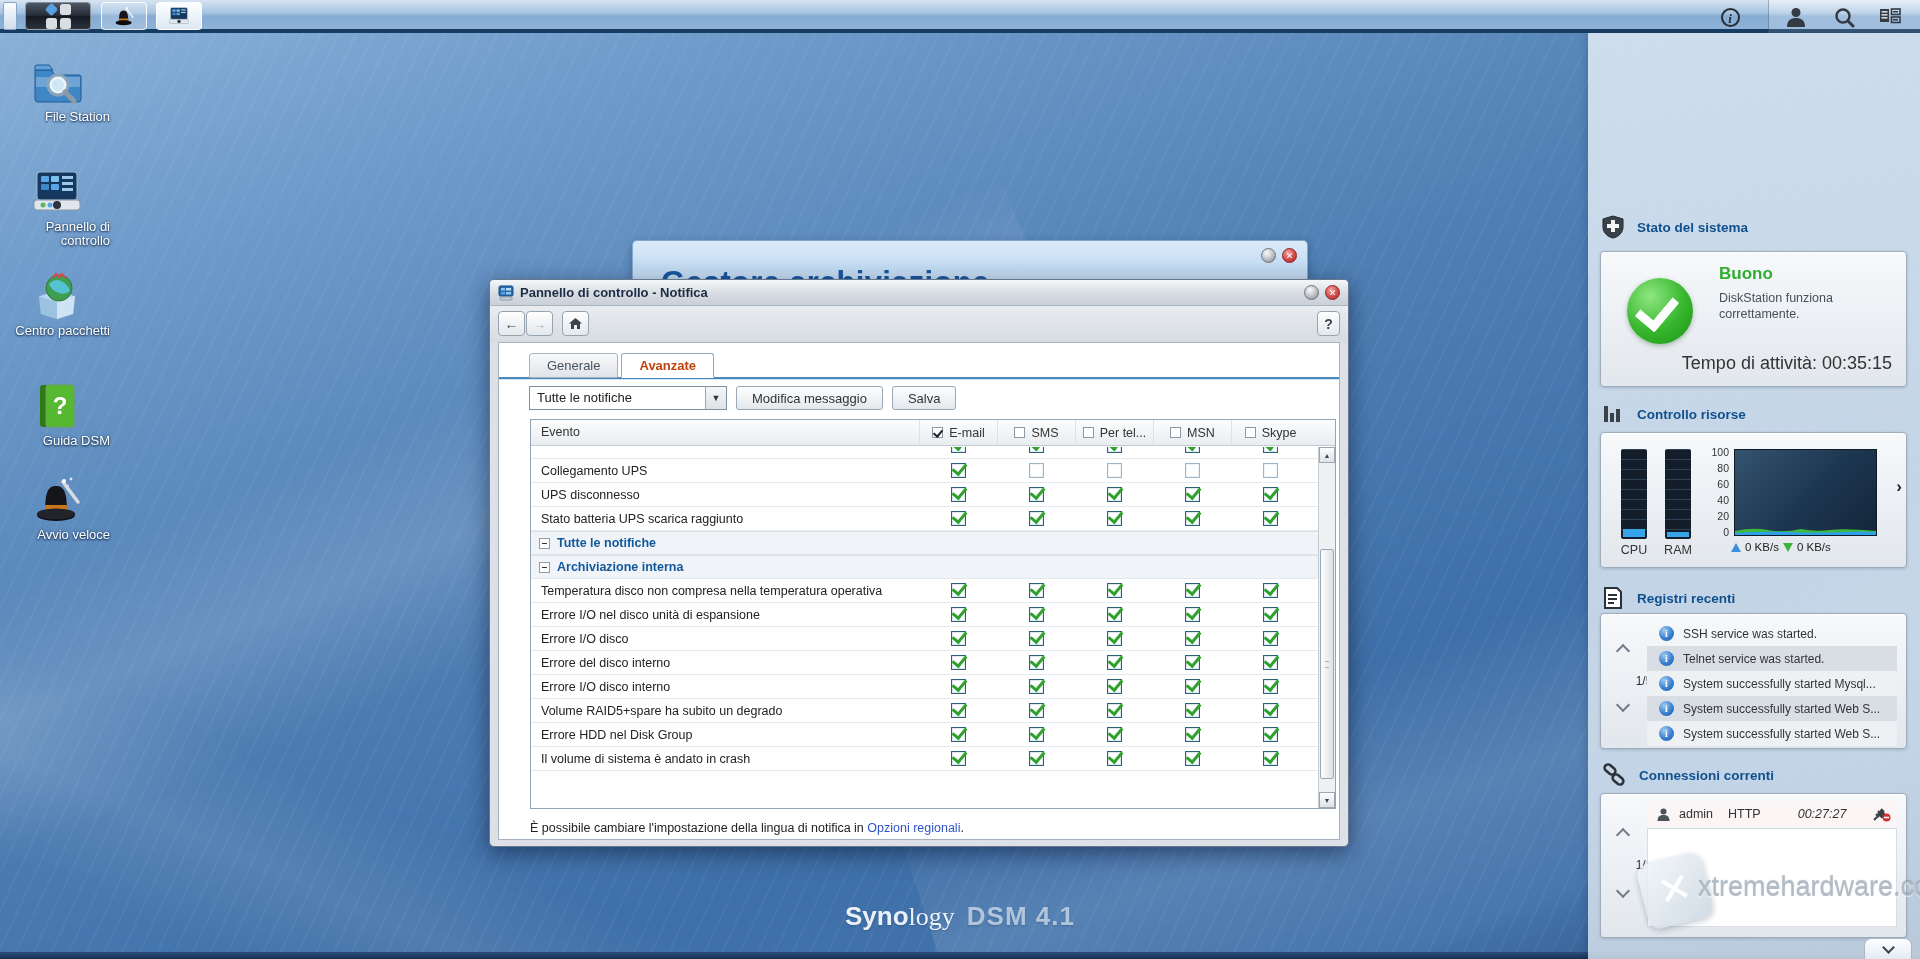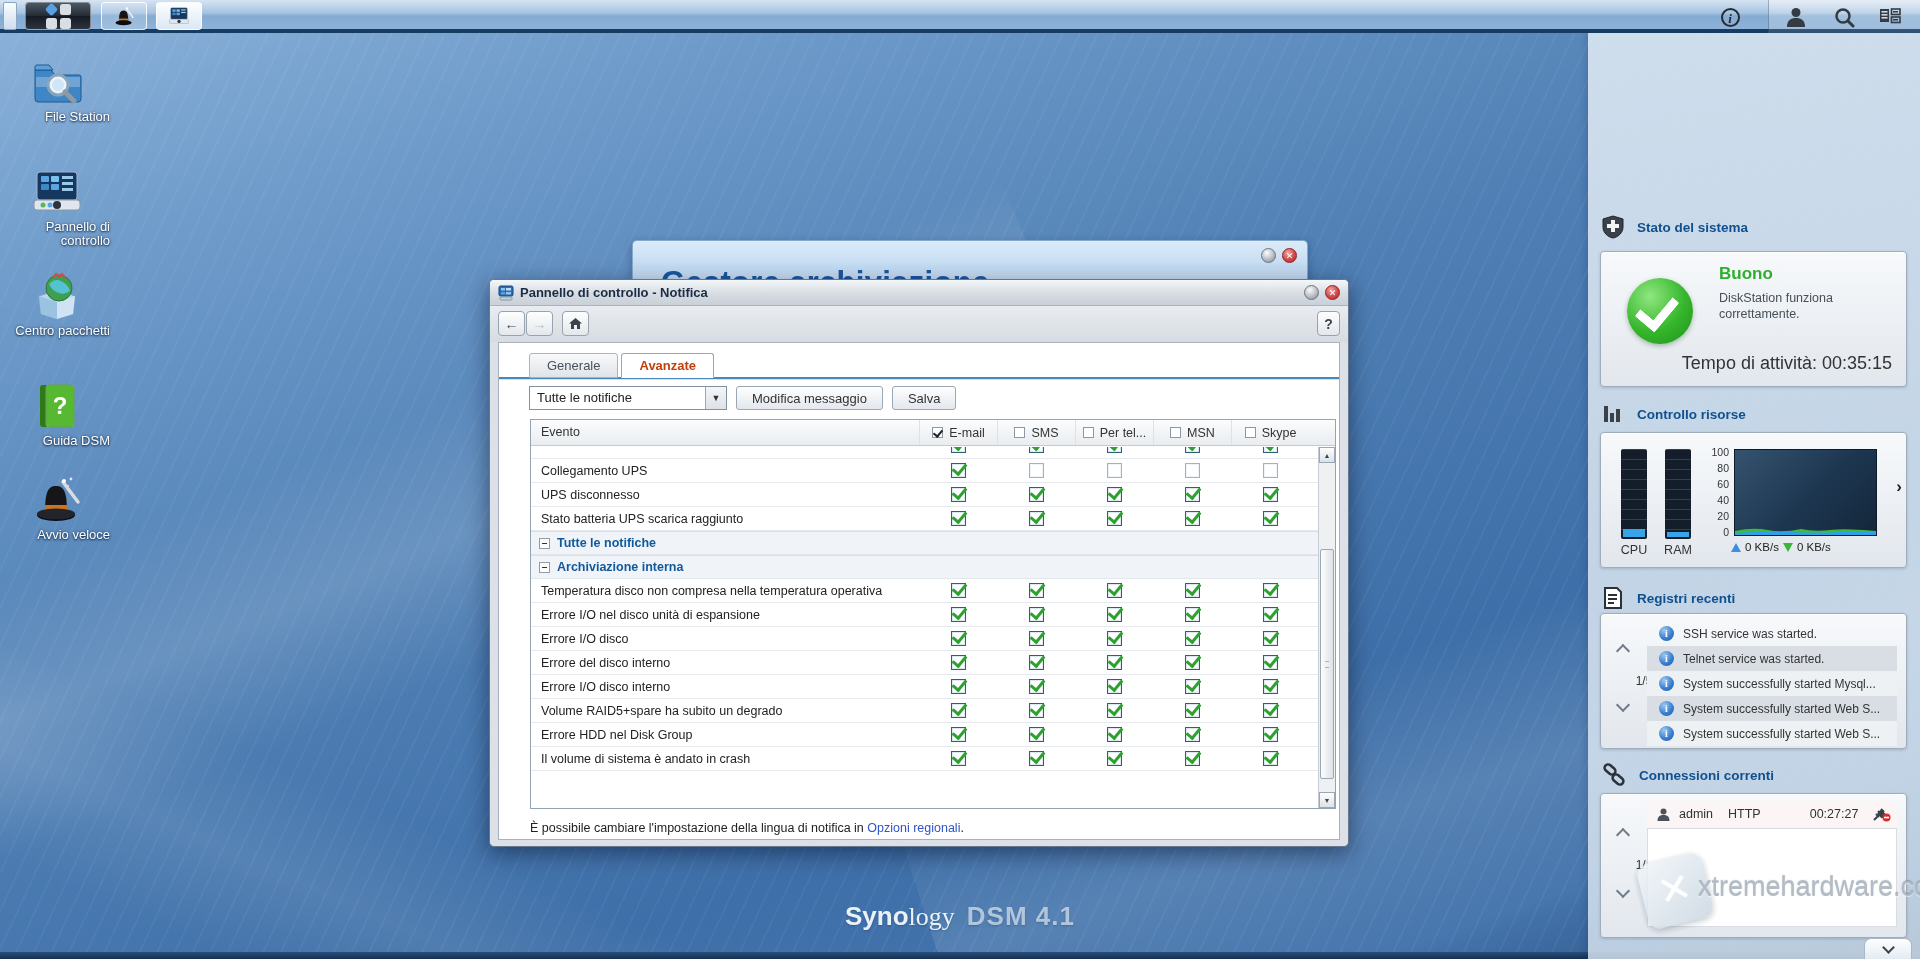--- a/index.html
+++ b/index.html
@@ -717,21 +717,21 @@
         <div class="pg-num" style="top:64px;">1/1</div>
         <div class="pg-chev pg-down" style="top:92px;"></div>
       </div>
       <div class="conn-row">
         <svg width="13" height="13" viewBox="0 0 13 13">
           <circle cx="6.5" cy="3.5" r="3" fill="#4a525a"></circle>
           <path d="M0.5 13 C0.5 8.5 3 7 6.5 7 C10 7 12.5 8.5 12.5 13 Z" fill="#4a525a"></path>
         </svg>
         <span>admin</span>
         <span style="margin-left:6px;">HTTP</span>
-        <span style="margin-left:40px;">00:27:27</span>
+        <span style="margin-left:28px;font-style:italic;">00:27:27</span>
         <svg width="18" height="15" viewBox="0 0 18 15" style="margin-left:auto;">
           <path d="M1 13 L6 8 M5 4 L11 10 M8 2 l3 3 M3 7 l3 3" stroke="#3a4148" stroke-width="2"></path>
           <rect x="5" y="4" width="7" height="6" rx="1" fill="#3a4148" transform="rotate(45 8.5 7)"></rect>
           <circle cx="13.5" cy="10.5" r="4" fill="#d03030"></circle>
           <line x1="11" y1="10.5" x2="16" y2="10.5" stroke="#fff" stroke-width="1.6"></line>
         </svg>
       </div>
       <div class="conn-list"></div>
     </div>
 

